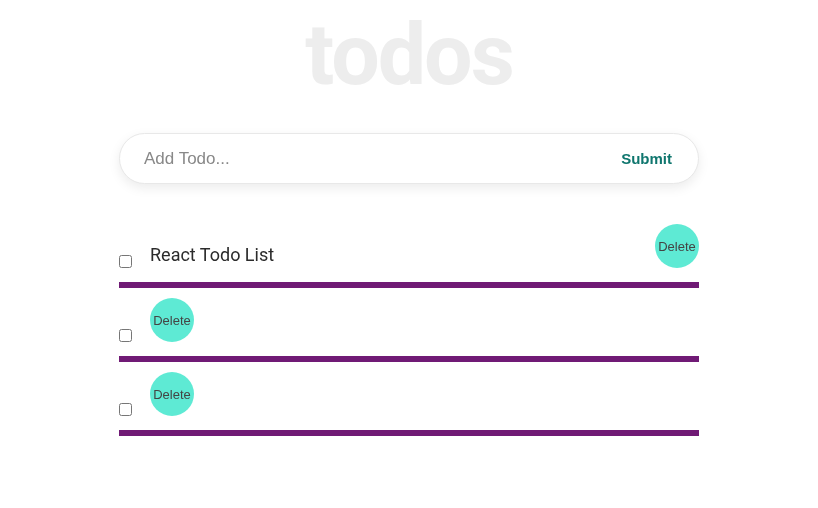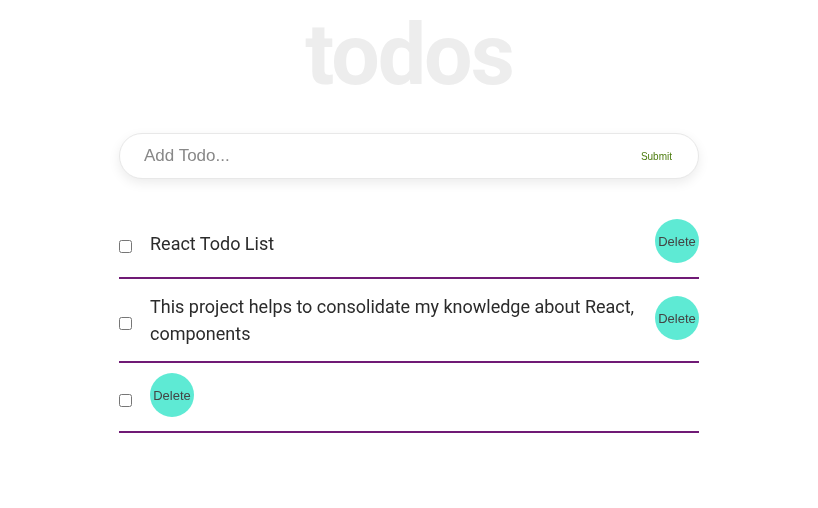--- a/index.html
+++ b/index.html
@@ -40,35 +40,35 @@
       font-size: 17px;
       color: #0f766e;
       background: transparent;
     }
     .add-input::placeholder {
       color: #888;
     }
     .submit-btn {
       border: none;
       background: transparent;
-      font-size: 10px;
-      font-weight: 400;
-      color: #4d7c0f;
+      font-size: 15px;
+      font-weight: 700;
+      color: #0f766e;
       cursor: pointer;
       padding: 4px 2px;
     }
     .todo-list {
       width: 580px;
       margin: 30px auto 0;
     }
     .todo-item {
       display: flex;
-      align-items: center;
+      align-items: flex-end;
       padding: 14px 0;
-      border-bottom: 2px solid #701a75;
+      border-bottom: 6px solid #701a75;
     }
     .todo-checkbox {
       margin-top: 6px;
       margin-right: 18px;
       width: 13px;
       height: 13px;
       cursor: pointer;
       flex-shrink: 0;
     }
     .todo-text {
@@ -105,20 +105,19 @@
 </div>
 
 <div class="todo-list">
   <div class="todo-item">
     <input type="checkbox" class="todo-checkbox" style="">
     <div class="todo-text">React Todo List</div>
     <button class="delete-btn">Delete</button>
   </div>
   <div class="todo-item">
     <input type="checkbox" class="todo-checkbox" style="">
-    <div class="todo-text">This project helps to consolidate my knowledge about React, components</div>
     <button class="delete-btn">Delete</button>
   </div>
   <div class="todo-item">
     <input type="checkbox" class="todo-checkbox" style="">
     <button class="delete-btn">Delete</button>
   </div>
 </div>
 
 </body></html>

